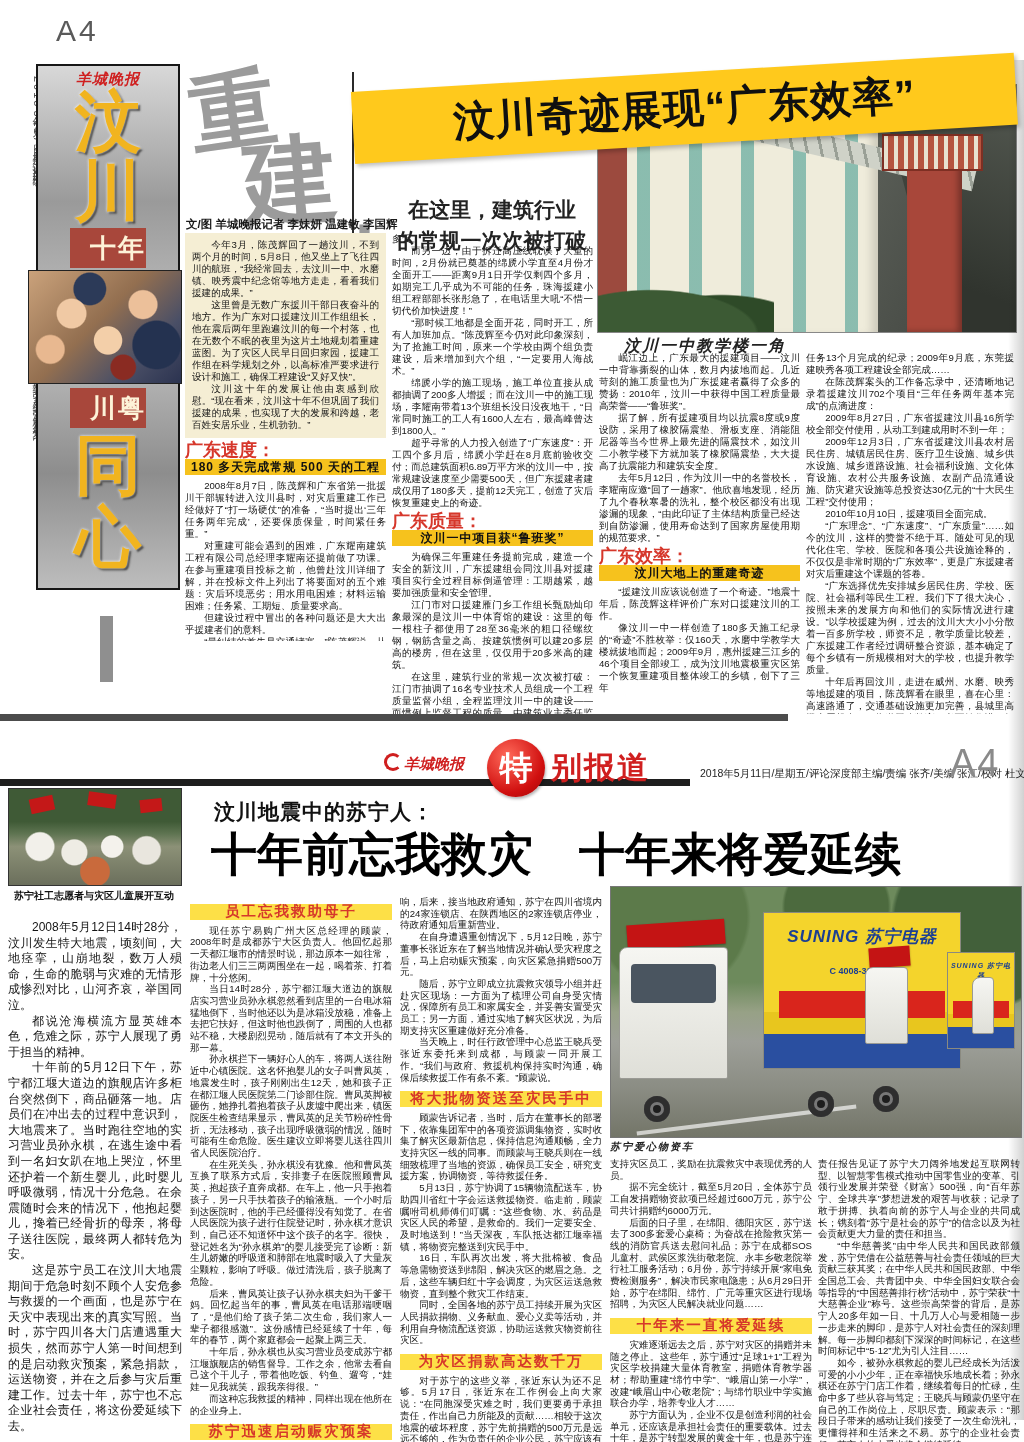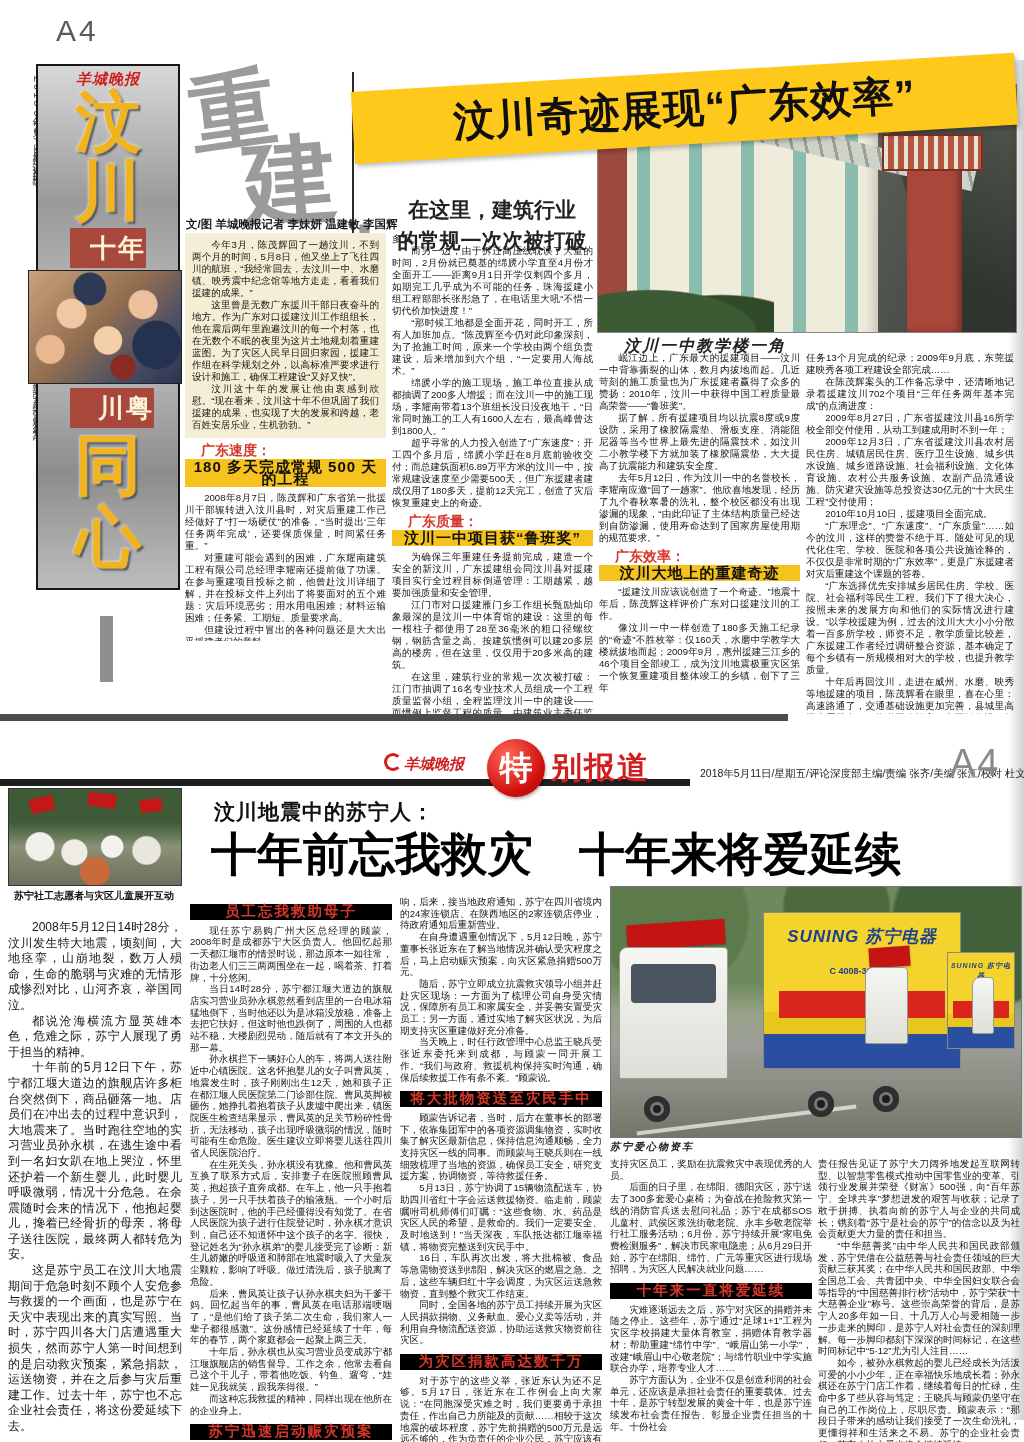--- a/index.html
+++ b/index.html
@@ -65,24 +65,24 @@
                       radial-gradient(ellipse at 70% 90%,#2e4a28 0 55%,transparent 57%);}
   .photo-top-cap{left:624px;top:336px;font-size:16px;font-weight:bold;font-style:italic;color:#222;letter-spacing:2px;}
   .tcol{position:absolute;width:201px;font-size:9.6px;line-height:12px;overflow:hidden;text-align:justify;}
   .tcol1{left:185px;top:233px;height:408px;}
   .tcol2{left:392px;top:233px;height:481px;}
   .tcol3{left:599px;top:352px;height:362px;}
   .tcol4{left:806px;top:352px;width:208px;height:362px;}
   .lead-box{background:#f5eed4;padding:6px 7px 7px;margin-bottom:4px;}
   .para{margin:0;text-indent:2em;text-align:justify;}
   .para.cont{text-indent:0;}
-  .kicker{font-weight:bold;color:#d6372b;font-size:14px;margin:6px 16px 3px;}
-  .hl{background:#f6c21d;color:#111;font-weight:bold;font-size:15px;text-align:center;
+  .kicker{font-weight:bold;color:#d6372b;font-size:18px;margin:6px 0 3px;}
+  .hl{background:#f6c21d;color:#111;font-weight:bold;font-size:12px;text-align:center;
       padding:2px 3px;margin-bottom:5px;letter-spacing:1px;}
-  .sec-h{background:#000000;color:#d6372b;font-weight:bold;font-size:14.5px;text-align:center;
+  .sec-h{background:#fde047;color:#d6372b;font-weight:bold;font-size:14.5px;text-align:center;
          padding:2px 3px;margin:8px 0 5px;letter-spacing:2px;}
   .fold-mark{left:100px;top:616px;width:13px;height:66px;background:#8f8f8f;}
   .divider1{left:0;top:714px;width:788px;height:7px;background:#4c4c4c;}
   .edge-shadow{right:0;top:60px;width:16px;height:1360px;
                background:linear-gradient(to right,rgba(0,0,0,0),rgba(0,0,0,.18));}
   
   .b-mast{left:384px;top:753px;color:#cf1f1f;font-weight:bold;font-style:italic;font-size:15px;z-index:4;}
   .c-swoosh{display:inline-block;width:12px;height:12px;border:3px solid #cf1f1f;border-right-color:transparent;
             border-radius:50%;vertical-align:-2px;margin-right:2px;}
   .te-circle{left:487px;top:739px;width:58px;height:58px;border-radius:50%;
@@ -142,21 +142,21 @@
   <div class="abs a4-top">A4</div>
   <div class="abs vtext v-date">2018年5月11日/星期五/评论深度部主编</div>
   <div class="abs vtext v-credits">责编 张齐/美编 张江/校对 杜文杰</div>
 
   <div class="abs sidebar">
     <div class="mast-top">羊城晚报</div>
     <div class="bigchar" style="top:22px;">汶</div>
     <div class="bigchar" style="top:92px;">川</div>
     <div class="badge" style="top:162px;">十年</div>
     <div class="photo-children"></div>
-    <div class="badge" style="top:322px;padding-left:8px;">川粤</div>
+    <div class="badge" style="top:322px;">川粤</div>
     <div class="bigchar" style="top:366px;">同</div>
     <div class="bigchar" style="top:438px;">心</div>
   </div>
   <div class="abs fold-mark"></div>
 
   <div class="abs calli">
     <span class="c1">重</span>
     <span class="c2">建</span>
     <span class="c3">，</span>
   </div>
@@ -303,20 +303,21 @@
       <div class="trk-red"></div>
     </div>
 
     <div class="trk-cab" style="left:88%;top:36%;width:5%;height:22%;"></div>
     <div class="trk-box" style="left:93%;top:32%;width:7%;height:28%;"></div>
   </div>
   <div class="abs photo-trucks-cap">苏宁爱心物资车</div>
 
   <div class="abs bcol bcol4">
       <p class="para cont">支持灾区员工，奖励在抗震救灾中表现优秀的人员。</p>
+      <p class="para">据不完全统计，截至5月20日，全体苏宁员工自发捐赠物资款项已经超过600万元，苏宁公司共计捐赠约6000万元。</p>
       <p class="para">后面的日子里，在绵阳、德阳灾区，苏宁送去了300多套爱心桌椅；为奋战在抢险救灾第一线的消防官兵送去慰问礼品；苏宁在成都SOS儿童村、武侯区浆洗街敬老院、永丰乡敬老院举行社工服务活动；6月份，苏宁持续开展“家电免费检测服务”，解决市民家电隐患；从6月29日开始，苏宁在绵阳、绵竹、广元等重灾区进行现场招聘，为灾区人民解决就业问题……</p>
       <div class="sec-h">十年来一直将爱延续</div>
       <p class="para">灾难逐渐远去之后，苏宁对灾区的捐赠并未随之停止。这些年，苏宁通过“足球1+1”工程为灾区学校捐建大量体育教室，捐赠体育教学器材；帮助重建“绵竹中学”、“峨眉山第一小学”，改建“峨眉山中心敬老院”；与绵竹职业中学实施联合办学，培养专业人才……</p>
       <p class="para">苏宁方面认为，企业不仅是创造利润的社会单元，还应该是承担社会责任的重要载体。过去十年，是苏宁转型发展的黄金十年，也是苏宁连续发布社会责任报告、彰显企业责任担当的十年。十份社会</p>
     </div>
   <div class="abs bcol bcol5">
       <p class="para cont">责任报告见证了苏宁大刀阔斧地发起互联网转型、以智慧零售模式推动中国零售业的变革、引领行业发展并荣登《财富》500强，向“百年苏宁、全球共享”梦想进发的艰苦与收获；记录了敢于拼搏、执着向前的苏宁人与企业的共同成长；镌刻着“苏宁是社会的苏宁”的信念以及为社会贡献更大力量的责任和担当。</p>
       <p class="para">“中华慈善奖”由中华人民共和国民政部颁发，苏宁凭借在公益慈善与社会责任领域的巨大贡献三获其奖；在中华人民共和国民政部、中华全国总工会、共青团中央、中华全国妇女联合会等指导的“中国慈善排行榜”活动中，苏宁荣获“十大慈善企业”称号。这些崇高荣誉的背后，是苏宁人20多年如一日、十几万人心与爱相随一步一步走来的脚印，是苏宁人对社会责任的深刻理解。每一步脚印都刻下深深的时间标记，在这些时间标记中“5·12”尤为引人注目……</p>
       <p class="para">如今，被孙永棋救起的婴儿已经成长为活泼可爱的小小少年，正在幸福快乐地成长着；孙永棋还在苏宁门店工作着，继续着每日的忙碌，生命中多了些从容与笃定；王晓兵与顾蒙仍坚守在自己的工作岗位上，尽职尽责。顾蒙表示：“那段日子带来的感动让我们接受了一次生命洗礼，更懂得祥和生活来之不易。苏宁的企业社会责任、苏宁人的大爱也将会继续延续。”</p>
     </div>

